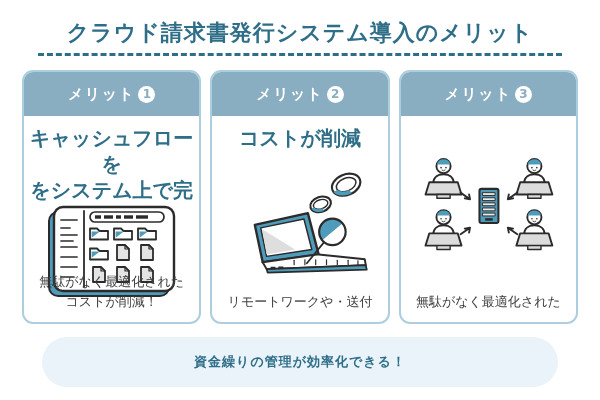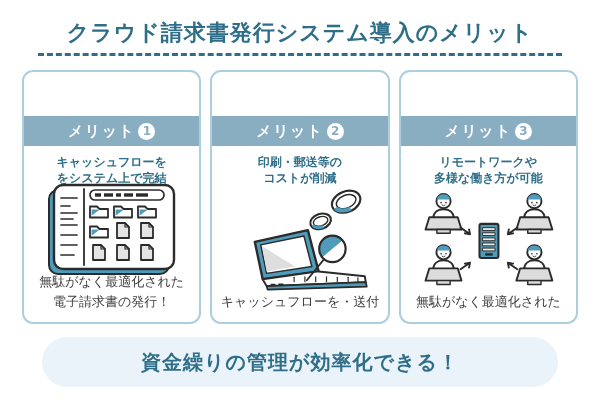--- a/index.html
+++ b/index.html
@@ -26,45 +26,45 @@
   .title-underline{
     width:524px;margin:7px auto 0;border:0;border-top:3px dashed var(--teal-dark);height:0;
   }
   .cards{display:flex;gap:9px;padding:14px 22px 0;}
   .card{
     flex:1;border:2px solid var(--card-border);border-radius:11px;background:#fff;
     overflow:hidden;height:254px;display:flex;flex-direction:column;
   }
   .card-header{
     background:var(--header-bg);color:#fff;font-weight:bold;font-size:15px;
-    display:flex;align-items:center;justify-content:center;gap:3px;height:30px;
-    flex:0 0 auto;letter-spacing:1.5px;margin-top:44px;
+    display:flex;align-items:center;justify-content:center;gap:3px;height:44px;
+    flex:0 0 auto;letter-spacing:1.5px;
   }
   .badge{
     width:17px;height:17px;border-radius:50%;background:#ffffff;color:var(--header-bg);
     font-size:12px;font-weight:bold;display:inline-flex;align-items:center;justify-content:center;
     letter-spacing:0;
   }
   .heading{
     margin-top:9px;text-align:center;color:var(--teal-dark);font-weight:bold;
-    font-size:12px;line-height:1.3;
+    font-size:20px;line-height:1.3;
   }
   .heading span{display:block;}
   .ill{flex:1;display:flex;align-items:center;justify-content:center;min-height:0;}
   .caption{
     text-align:center;color:var(--caption-ink);font-size:13px;line-height:1.5;
     padding-bottom:11px;flex:0 0 auto;
   }
   .caption span{display:block;}
   .banner{
     margin:13px auto 0;width:516px;height:50px;background:var(--banner-bg);
     border-radius:26px;display:flex;align-items:center;justify-content:center;
   }
   .banner-text{
-    color:var(--teal-dark);font-weight:bold;font-size:20px;letter-spacing:1px;font-family:Liberation Mono, monospace;
+    color:var(--teal-dark);font-weight:bold;font-size:13px;letter-spacing:1px;font-family:Liberation Mono, monospace;
   }
   svg{display:block;}
 </style>
 </head>
 <body>
 
 <div class="poster">
 
   <div class="title">クラウド請求書発行システム導入のメリット</div>
   <hr class="title-underline">
@@ -121,31 +121,30 @@
             <use href="#doc" x="80" y="45"></use>
             <use href="#doc" x="104" y="45"></use>
             <use href="#doc" x="56" y="67"></use>
             <use href="#doc" x="80" y="67"></use>
             <use href="#doc" x="104" y="67"></use>
           </g>
         </svg>
       </div>
       <div class="caption">
         <span>無駄がなく最適化された</span>
-        <span>電子請求書の発行！</span>
+        <span>コストが削減！</span>
       </div>
     </div>
 
     <div class="card">
       <div class="card-header">
         <span>メリット</span>
         <span class="badge">2</span>
       </div>
       <div class="heading">
-        <span>印刷・郵送等の</span>
         <span>コストが削減</span>
       </div>
       <div class="ill">
         <svg viewBox="0 0 160 110" width="160" height="108" role="img" aria-label="laptop-with-coins">
           <g stroke-linecap="round" stroke-linejoin="round">
 
             <polygon points="34,58 88,46 99,88 42,96" fill="#4F9BBA" stroke="#2B2B2B" stroke-width="2.4"></polygon>
             <polygon points="40,61 84,52 92,83 46,90" fill="#ffffff" stroke="#2B2B2B" stroke-width="1.5"></polygon>
             <polygon points="41.5,62.5 46,88 75,83" fill="#DEDEDE"></polygon>
 
@@ -180,32 +179,28 @@
               <circle r="13.5" fill="#ffffff"></circle>
               <g transform="rotate(-40)">
                 <path d="M-13.5,0 A13.5,13.5 0 0 1 13.5,0 Z" fill="#4F9BBA"></path>
               </g>
               <circle r="13.5" fill="none" stroke="#2B2B2B" stroke-width="2.2"></circle>
             </g>
           </g>
         </svg>
       </div>
       <div class="caption">
-        <span>キャッシュフローを・送付</span>
+        <span>リモートワークや・送付</span>
       </div>
     </div>
 
     <div class="card">
       <div class="card-header">
         <span>メリット</span>
         <span class="badge">3</span>
-      </div>
-      <div class="heading">
-        <span>リモートワークや</span>
-        <span>多様な働き方が可能</span>
       </div>
       <div class="ill">
         <svg viewBox="0 0 170 112" width="170" height="106" role="img" aria-label="remote-workers-sharing-server">
           <defs>
             <g id="worker">
               <circle cx="0" cy="0" r="7.5" fill="#ffffff" stroke="#2B2B2B" stroke-width="2"></circle>
               <path d="M-7.2,-1.8 A7.5,7.5 0 0 1 7.2,-1.8 Z" fill="#4F9BBA"></path>
               <circle cx="-2.6" cy="1.6" r="0.85" fill="#2B2B2B"></circle>
               <circle cx="2.6" cy="1.6" r="0.85" fill="#2B2B2B"></circle>
               <path d="M-1.6,4.2 Q0,5.8 1.6,4.2" fill="none" stroke="#2B2B2B" stroke-width="0.9"></path>

